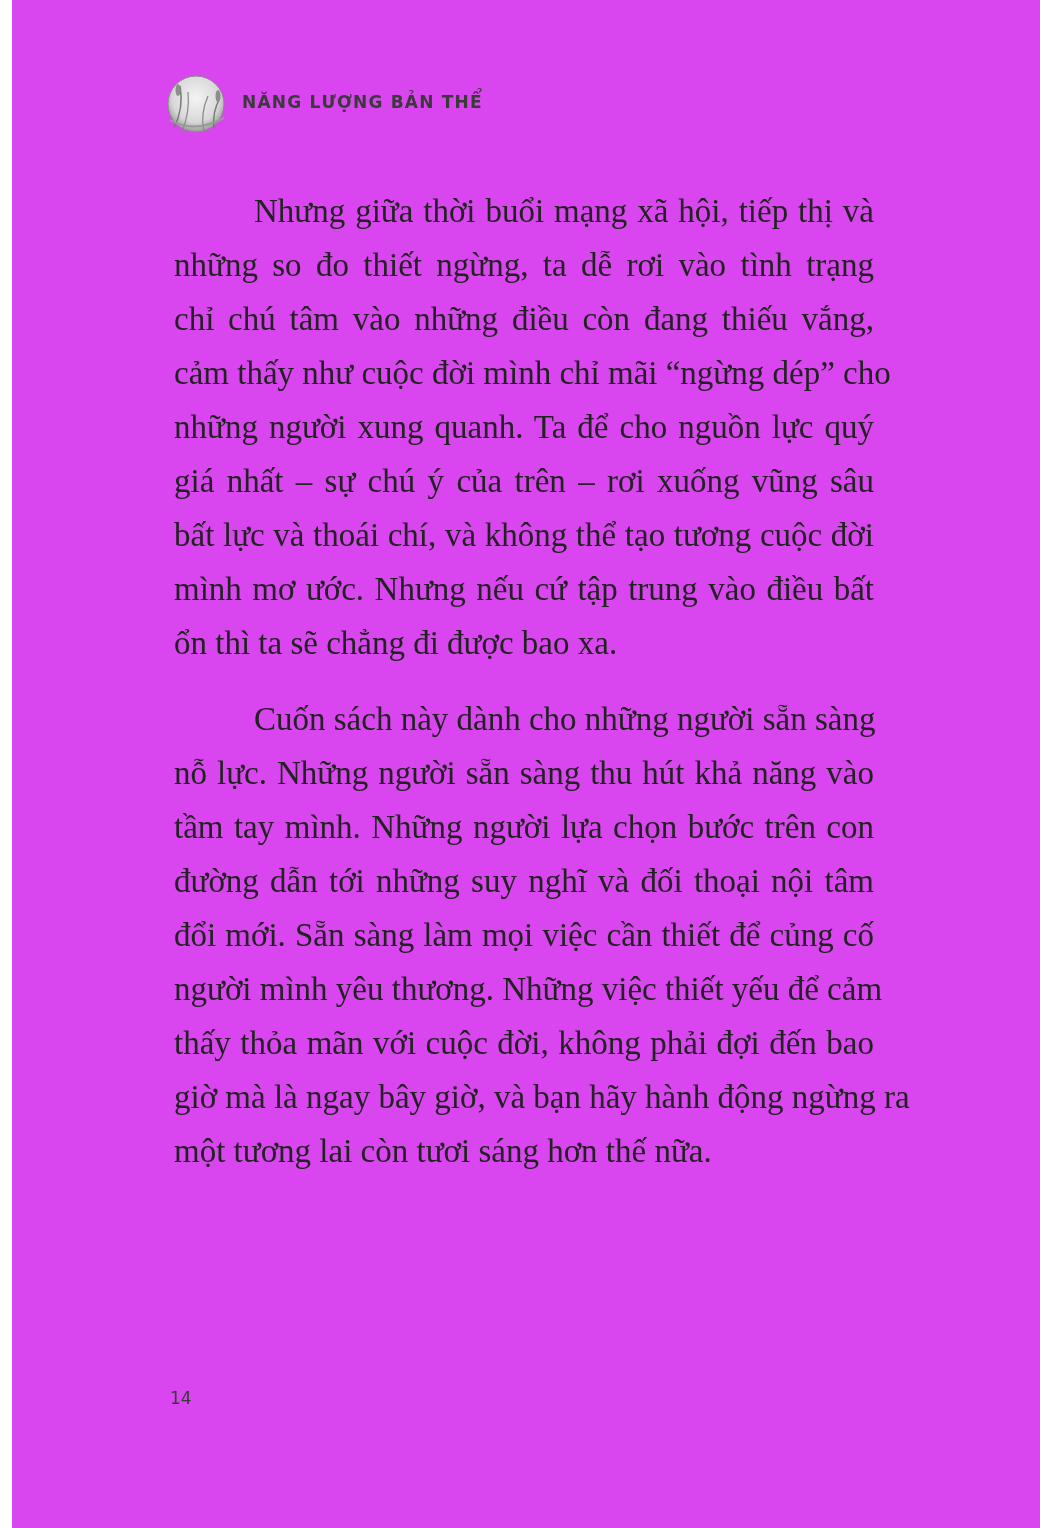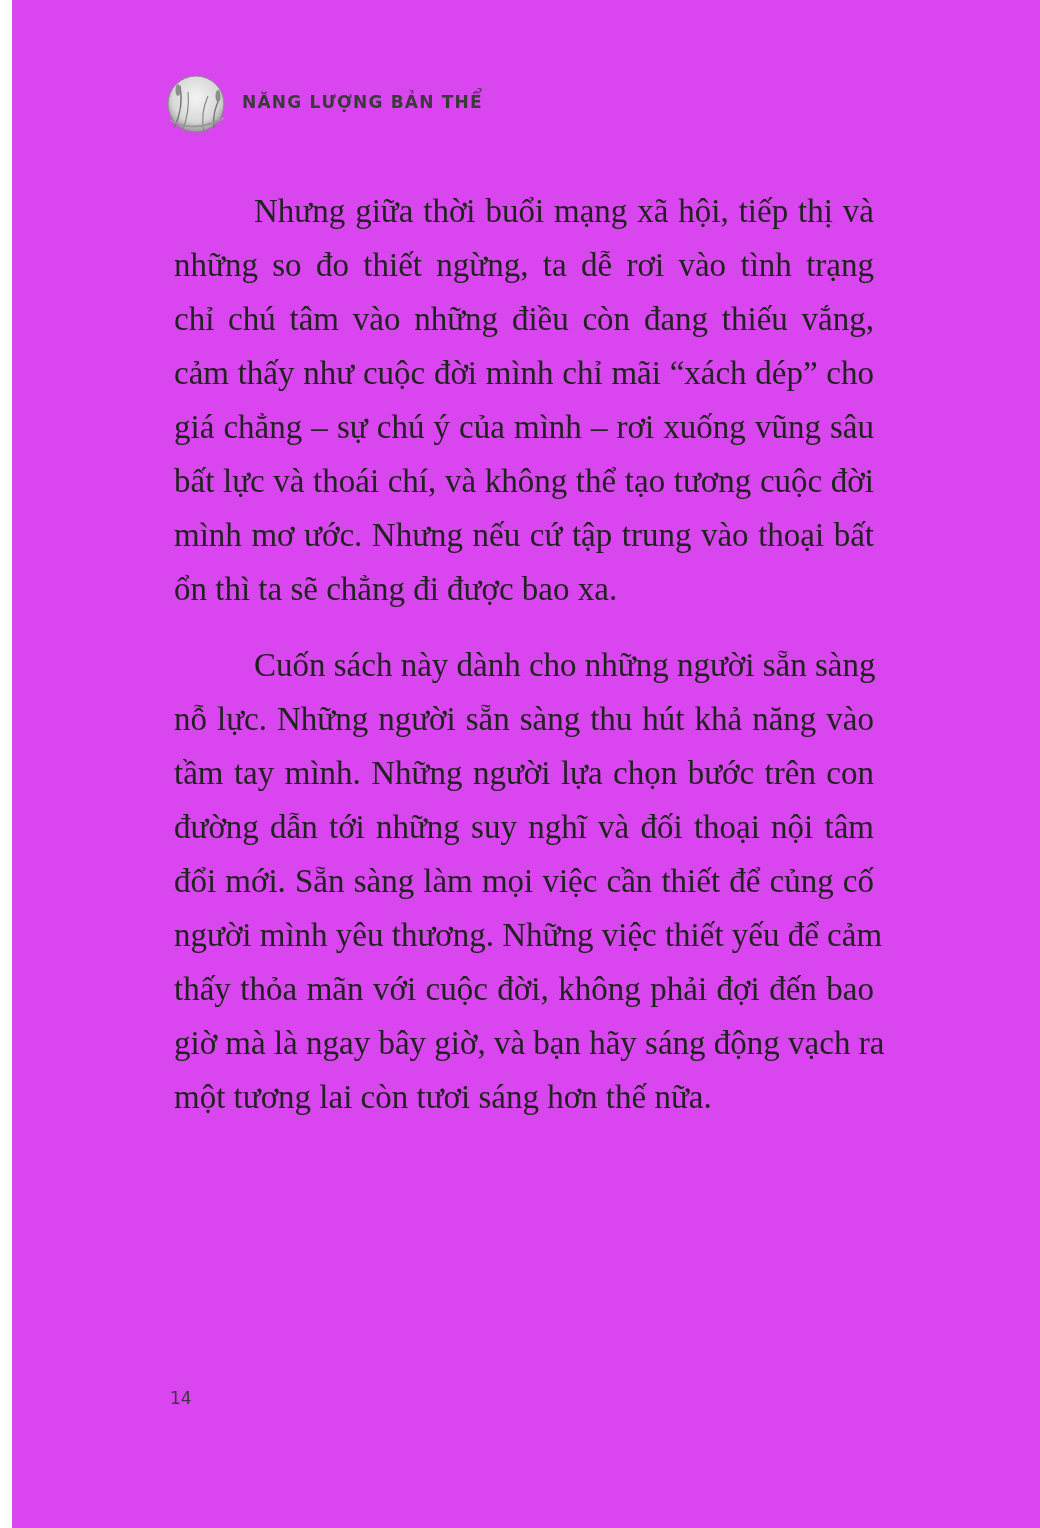--- a/index.html
+++ b/index.html
@@ -55,33 +55,34 @@
       </svg>
     </div>
   </div>
   <div class="running-title">NĂNG LƯỢNG BẢN THỂ</div>
 
   <div class="body-text">
     <div class="para">
       <span class="line first">Nhưng giữa thời buổi mạng xã hội, tiếp thị và</span>
       <span class="line">những so đo thiết ngừng, ta dễ rơi vào tình trạng</span>
       <span class="line">chỉ chú tâm vào những điều còn đang thiếu vắng,</span>
-      <span class="line">cảm thấy như cuộc đời mình chỉ mãi “xách dép” cho</span>
-      <span class="line">giá chẳng – sự chú ý của mình – rơi xuống vũng sâu</span>
+      <span class="line">cảm thấy như cuộc đời mình chỉ mãi “ngừng dép” cho</span>
+      <span class="line">những người xung quanh. Ta để cho nguồn lực quý</span>
+      <span class="line">giá nhất – sự chú ý của trên – rơi xuống vũng sâu</span>
       <span class="line">bất lực và thoái chí, và không thể tạo tương cuộc đời</span>
-      <span class="line">mình mơ ước. Nhưng nếu cứ tập trung vào thoại bất</span>
+      <span class="line">mình mơ ước. Nhưng nếu cứ tập trung vào điều bất</span>
       <span class="line last">ổn thì ta sẽ chẳng đi được bao xa.</span>
     </div>
     <div class="para">
       <span class="line first">Cuốn sách này dành cho những người sẵn sàng</span>
       <span class="line">nỗ lực. Những người sẵn sàng thu hút khả năng vào</span>
       <span class="line">tầm tay mình. Những người lựa chọn bước trên con</span>
       <span class="line">đường dẫn tới những suy nghĩ và đối thoại nội tâm</span>
       <span class="line">đổi mới. Sẵn sàng làm mọi việc cần thiết để củng cố</span>
       <span class="line">người mình yêu thương. Những việc thiết yếu để cảm</span>
       <span class="line">thấy thỏa mãn với cuộc đời, không phải đợi đến bao</span>
-      <span class="line">giờ mà là ngay bây giờ, và bạn hãy sáng động vạch ra</span>
+      <span class="line">giờ mà là ngay bây giờ, và bạn hãy hành động ngừng ra</span>
       <span class="line last">một tương lai còn tươi sáng hơn thế nữa.</span>
     </div>
   </div>
 
   <div class="folio">14</div>
 </div>
 
 </body></html>

